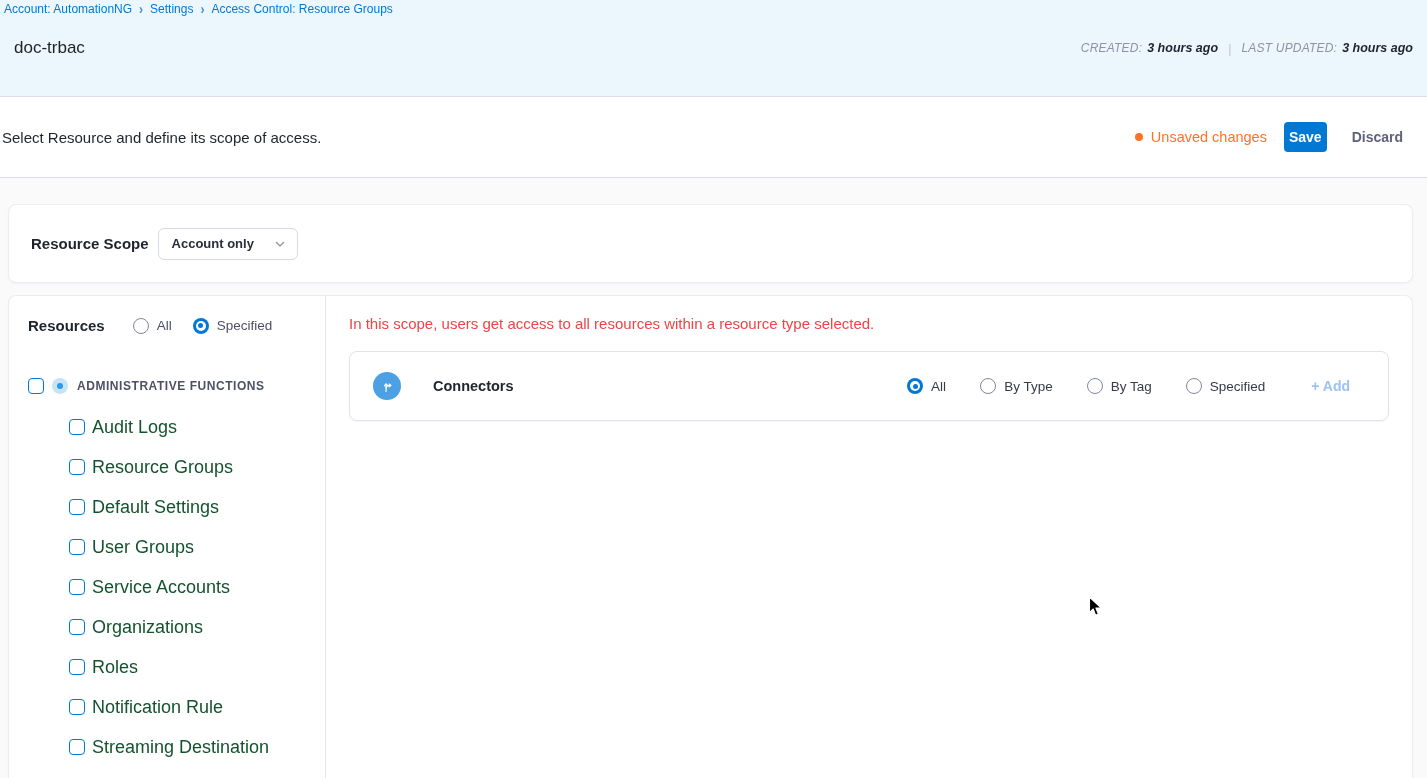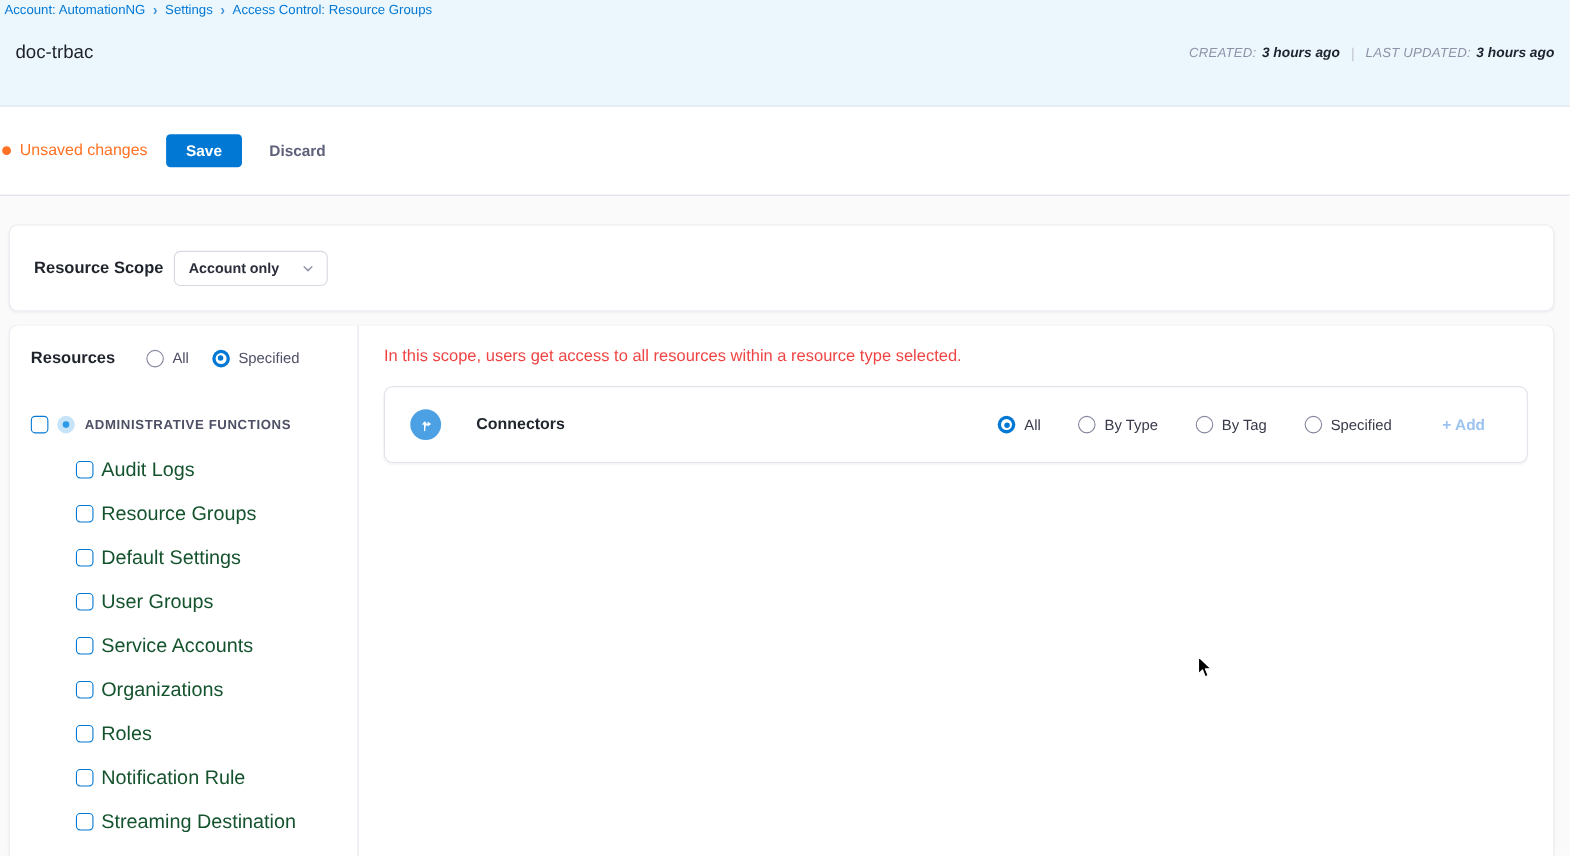--- a/index.html
+++ b/index.html
@@ -37,21 +37,21 @@
     height:81px; background:#ffffff; border-bottom:1px solid #dcdde6;
     display:flex; align-items:center; justify-content:space-between;
     padding:0 14px 0 2px;
   }
   .action-desc { font-size:15px; color:#1f242c; }
   .action-right { display:flex; align-items:center; }
   .unsaved { display:flex; align-items:center; gap:8px; color:#ff7224; font-size:14.5px; font-weight:500; }
   .unsaved-dot { width:8px; height:8px; border-radius:50%; background:#ff7224; }
   .btn-save {
     margin-left:17px; background:#0278d5; color:#fff; border:none; border-radius:4px;
-    font-family:inherit; font-size:14px; font-weight:700; padding:7px 18px; cursor:pointer;
+    font-family:inherit; font-size:14px; font-weight:700; padding:7px 5px; cursor:pointer;
   }
   .btn-discard {
     margin-left:15px; background:none; border:none; color:#5f617b;
     font-family:inherit; font-size:14px; font-weight:700; padding:7px 10px; cursor:pointer;
   }
 
   
   .content { height:600px; overflow:hidden; }
 
   .card {
@@ -143,20 +143,21 @@
       <span class="mlabel">CREATED:</span>
       <span class="mvalue">3 hours ago</span>
       <span class="mdivider">|</span>
       <span class="mlabel">LAST UPDATED:</span>
       <span class="mvalue">3 hours ago</span>
     </div>
   </div>
 </div>
 
 <div class="action-bar">
+  <div class="action-desc">Select Resource and define its scope of access.</div>
   <div class="action-right">
     <span class="unsaved">
       <span class="unsaved-dot"></span>
       <span>Unsaved changes</span>
     </span>
     <button class="btn-save">Save</button>
     <button class="btn-discard">Discard</button>
   </div>
 </div>
 

